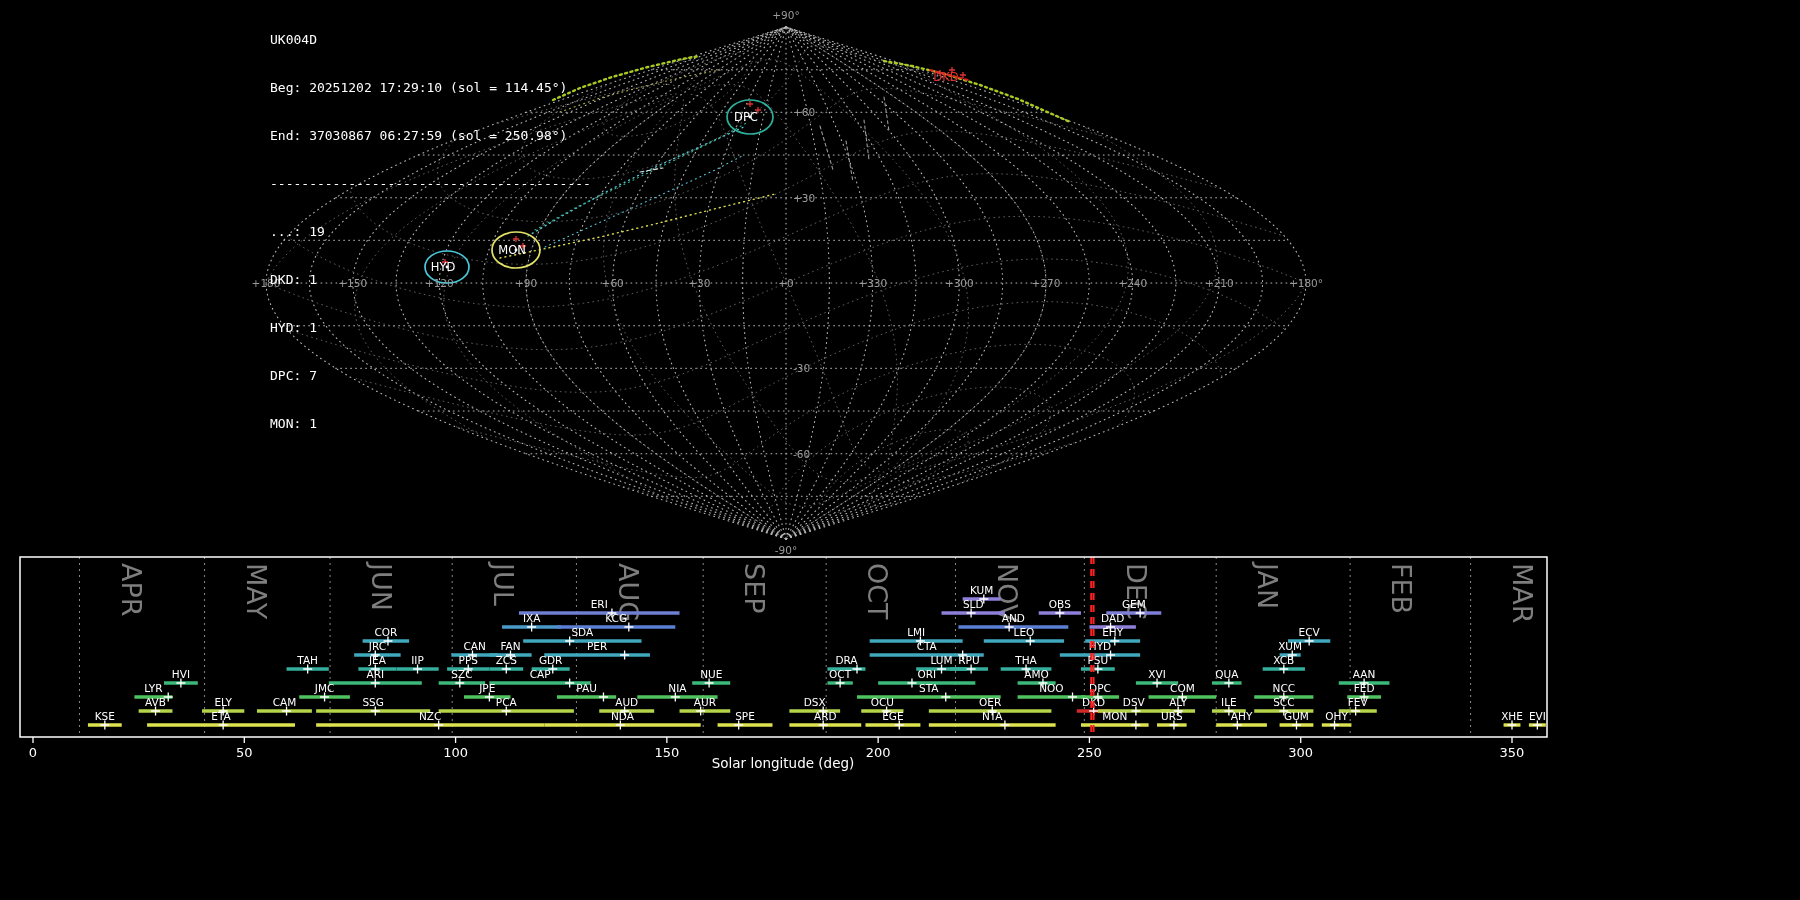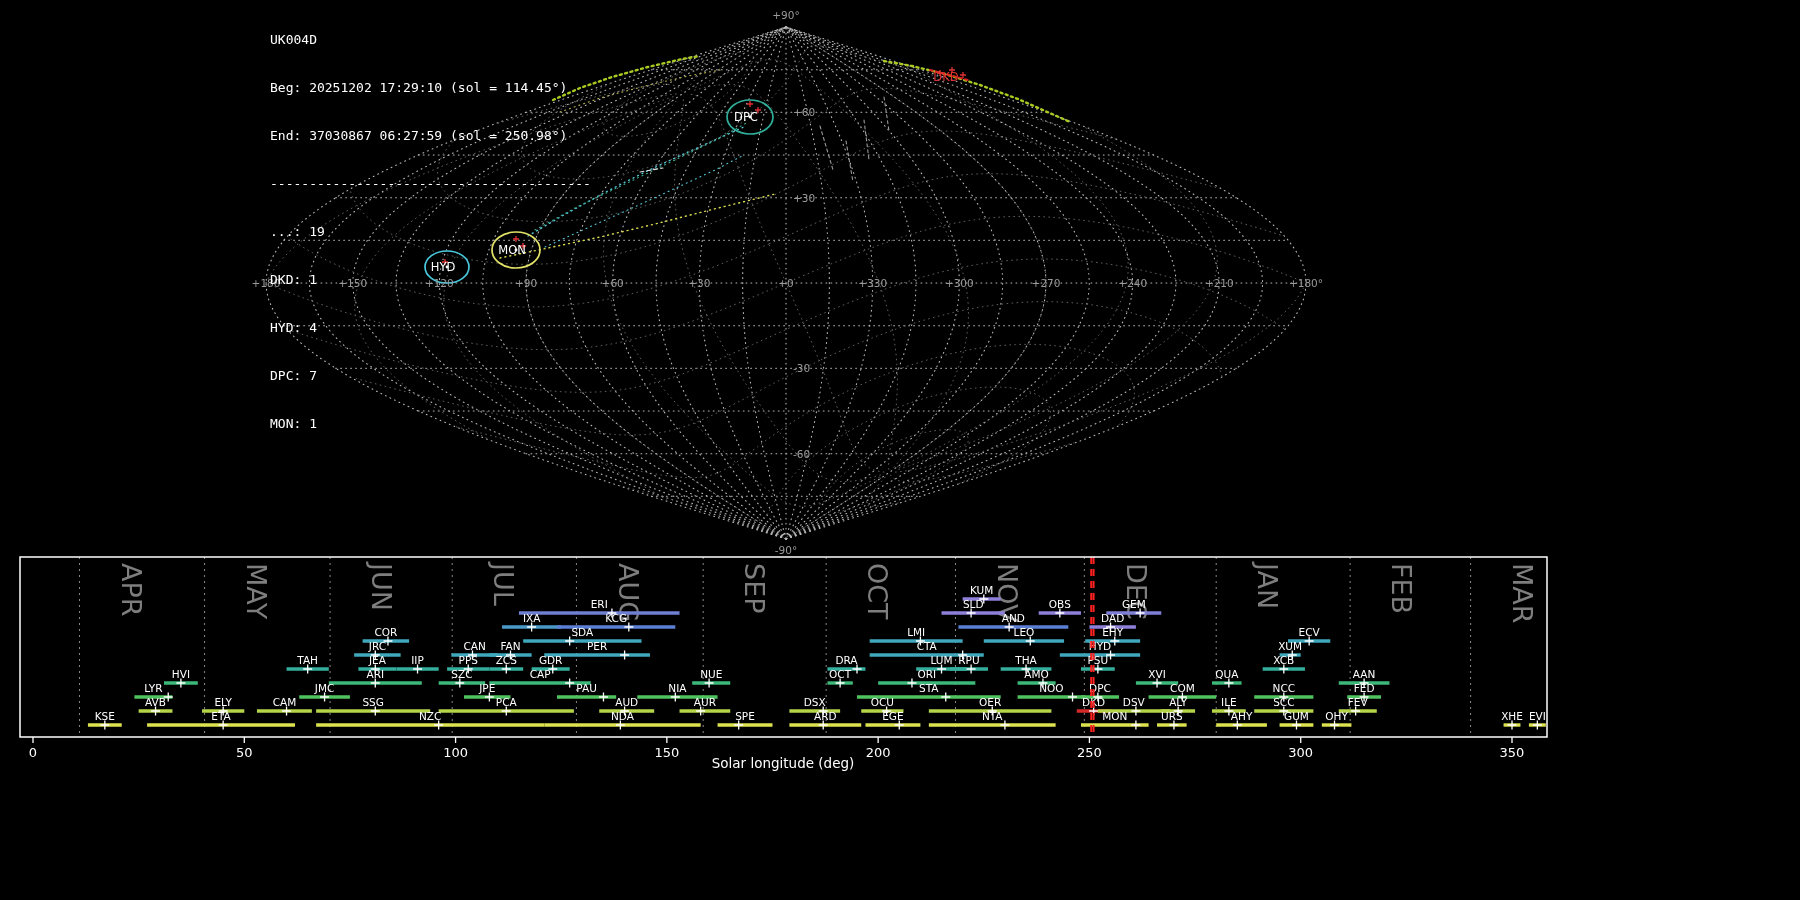--- a/index.html
+++ b/index.html
@@ -451,18 +451,18 @@
       </g>
   </svg>
 
   <div id="info-block">
     <div class="line">UK004D</div>
     <div class="line">Beg: 20251202 17:29:10 (sol = 114.45°)</div>
     <div class="line">End: 37030867 06:27:59 (sol = 250.98°)</div>
     <div class="line">-----------------------------------------</div>
     <div class="line">...: 19</div>
     <div class="line">DKD: 1</div>
-    <div class="line">HYD: 4</div>
+    <div class="line">HYD: 1</div>
     <div class="line">DPC: 7</div>
     <div class="line">MON: 1</div>
   </div>
 
 </div>
 
 </body></html>

